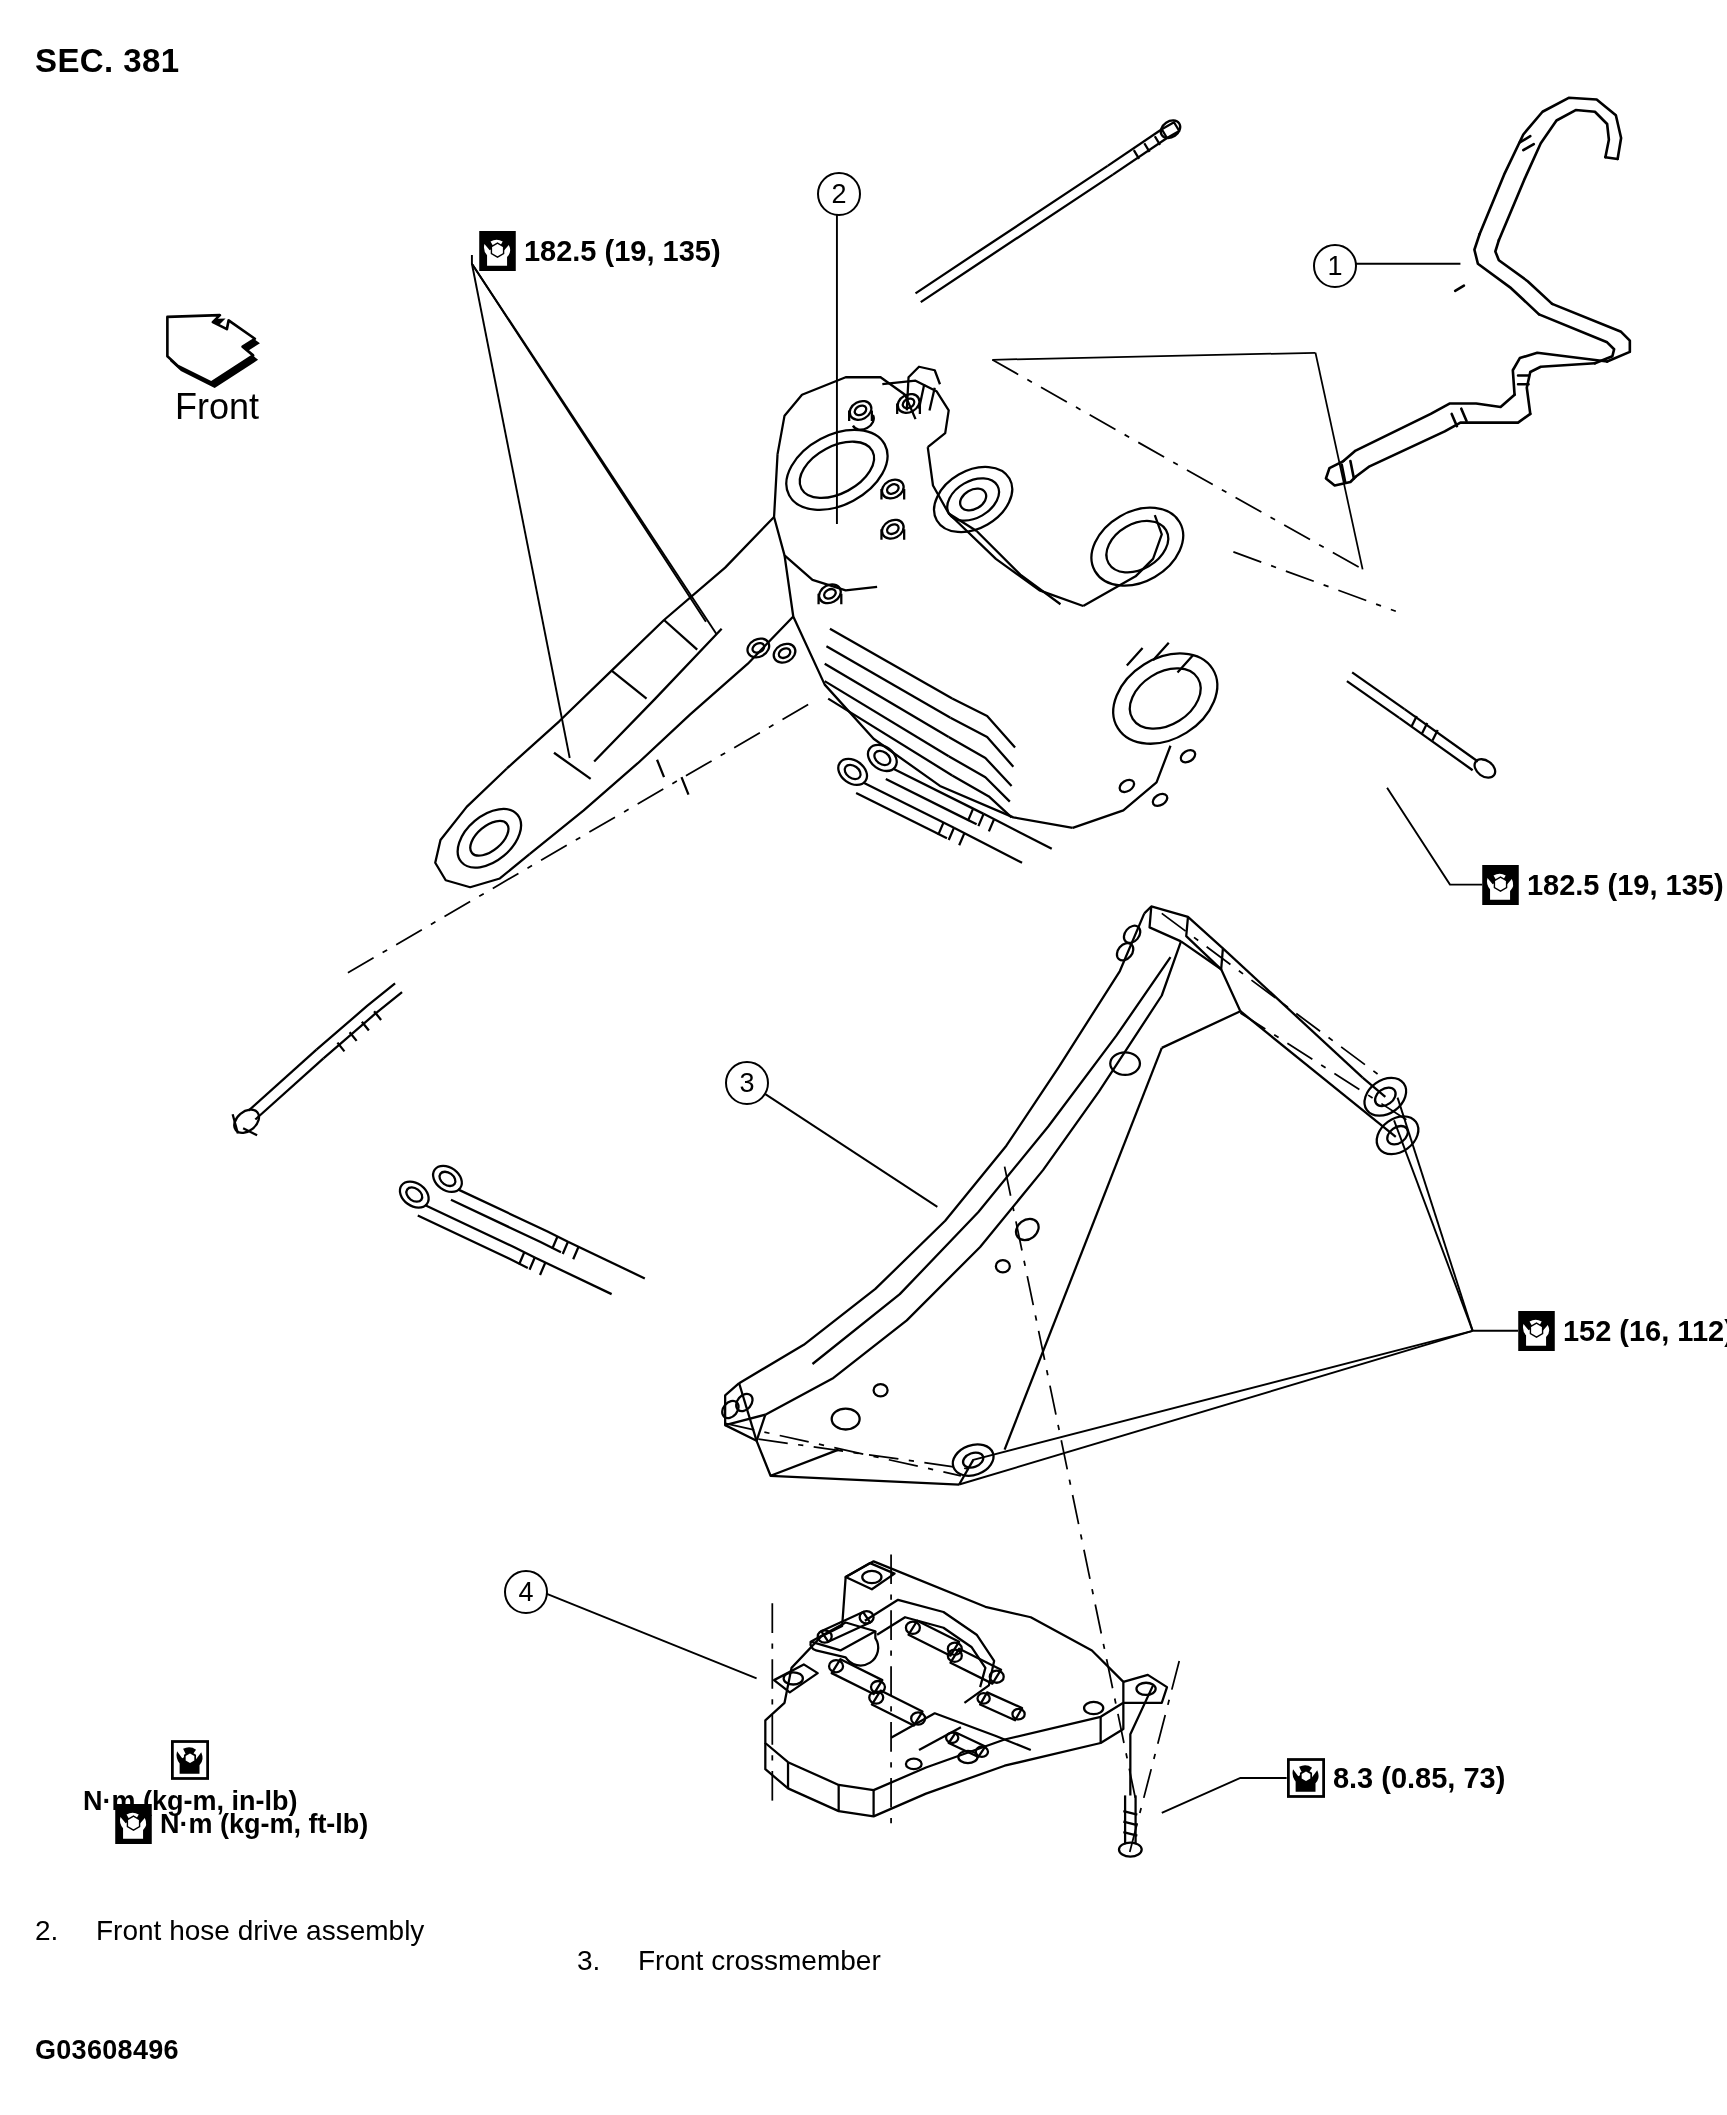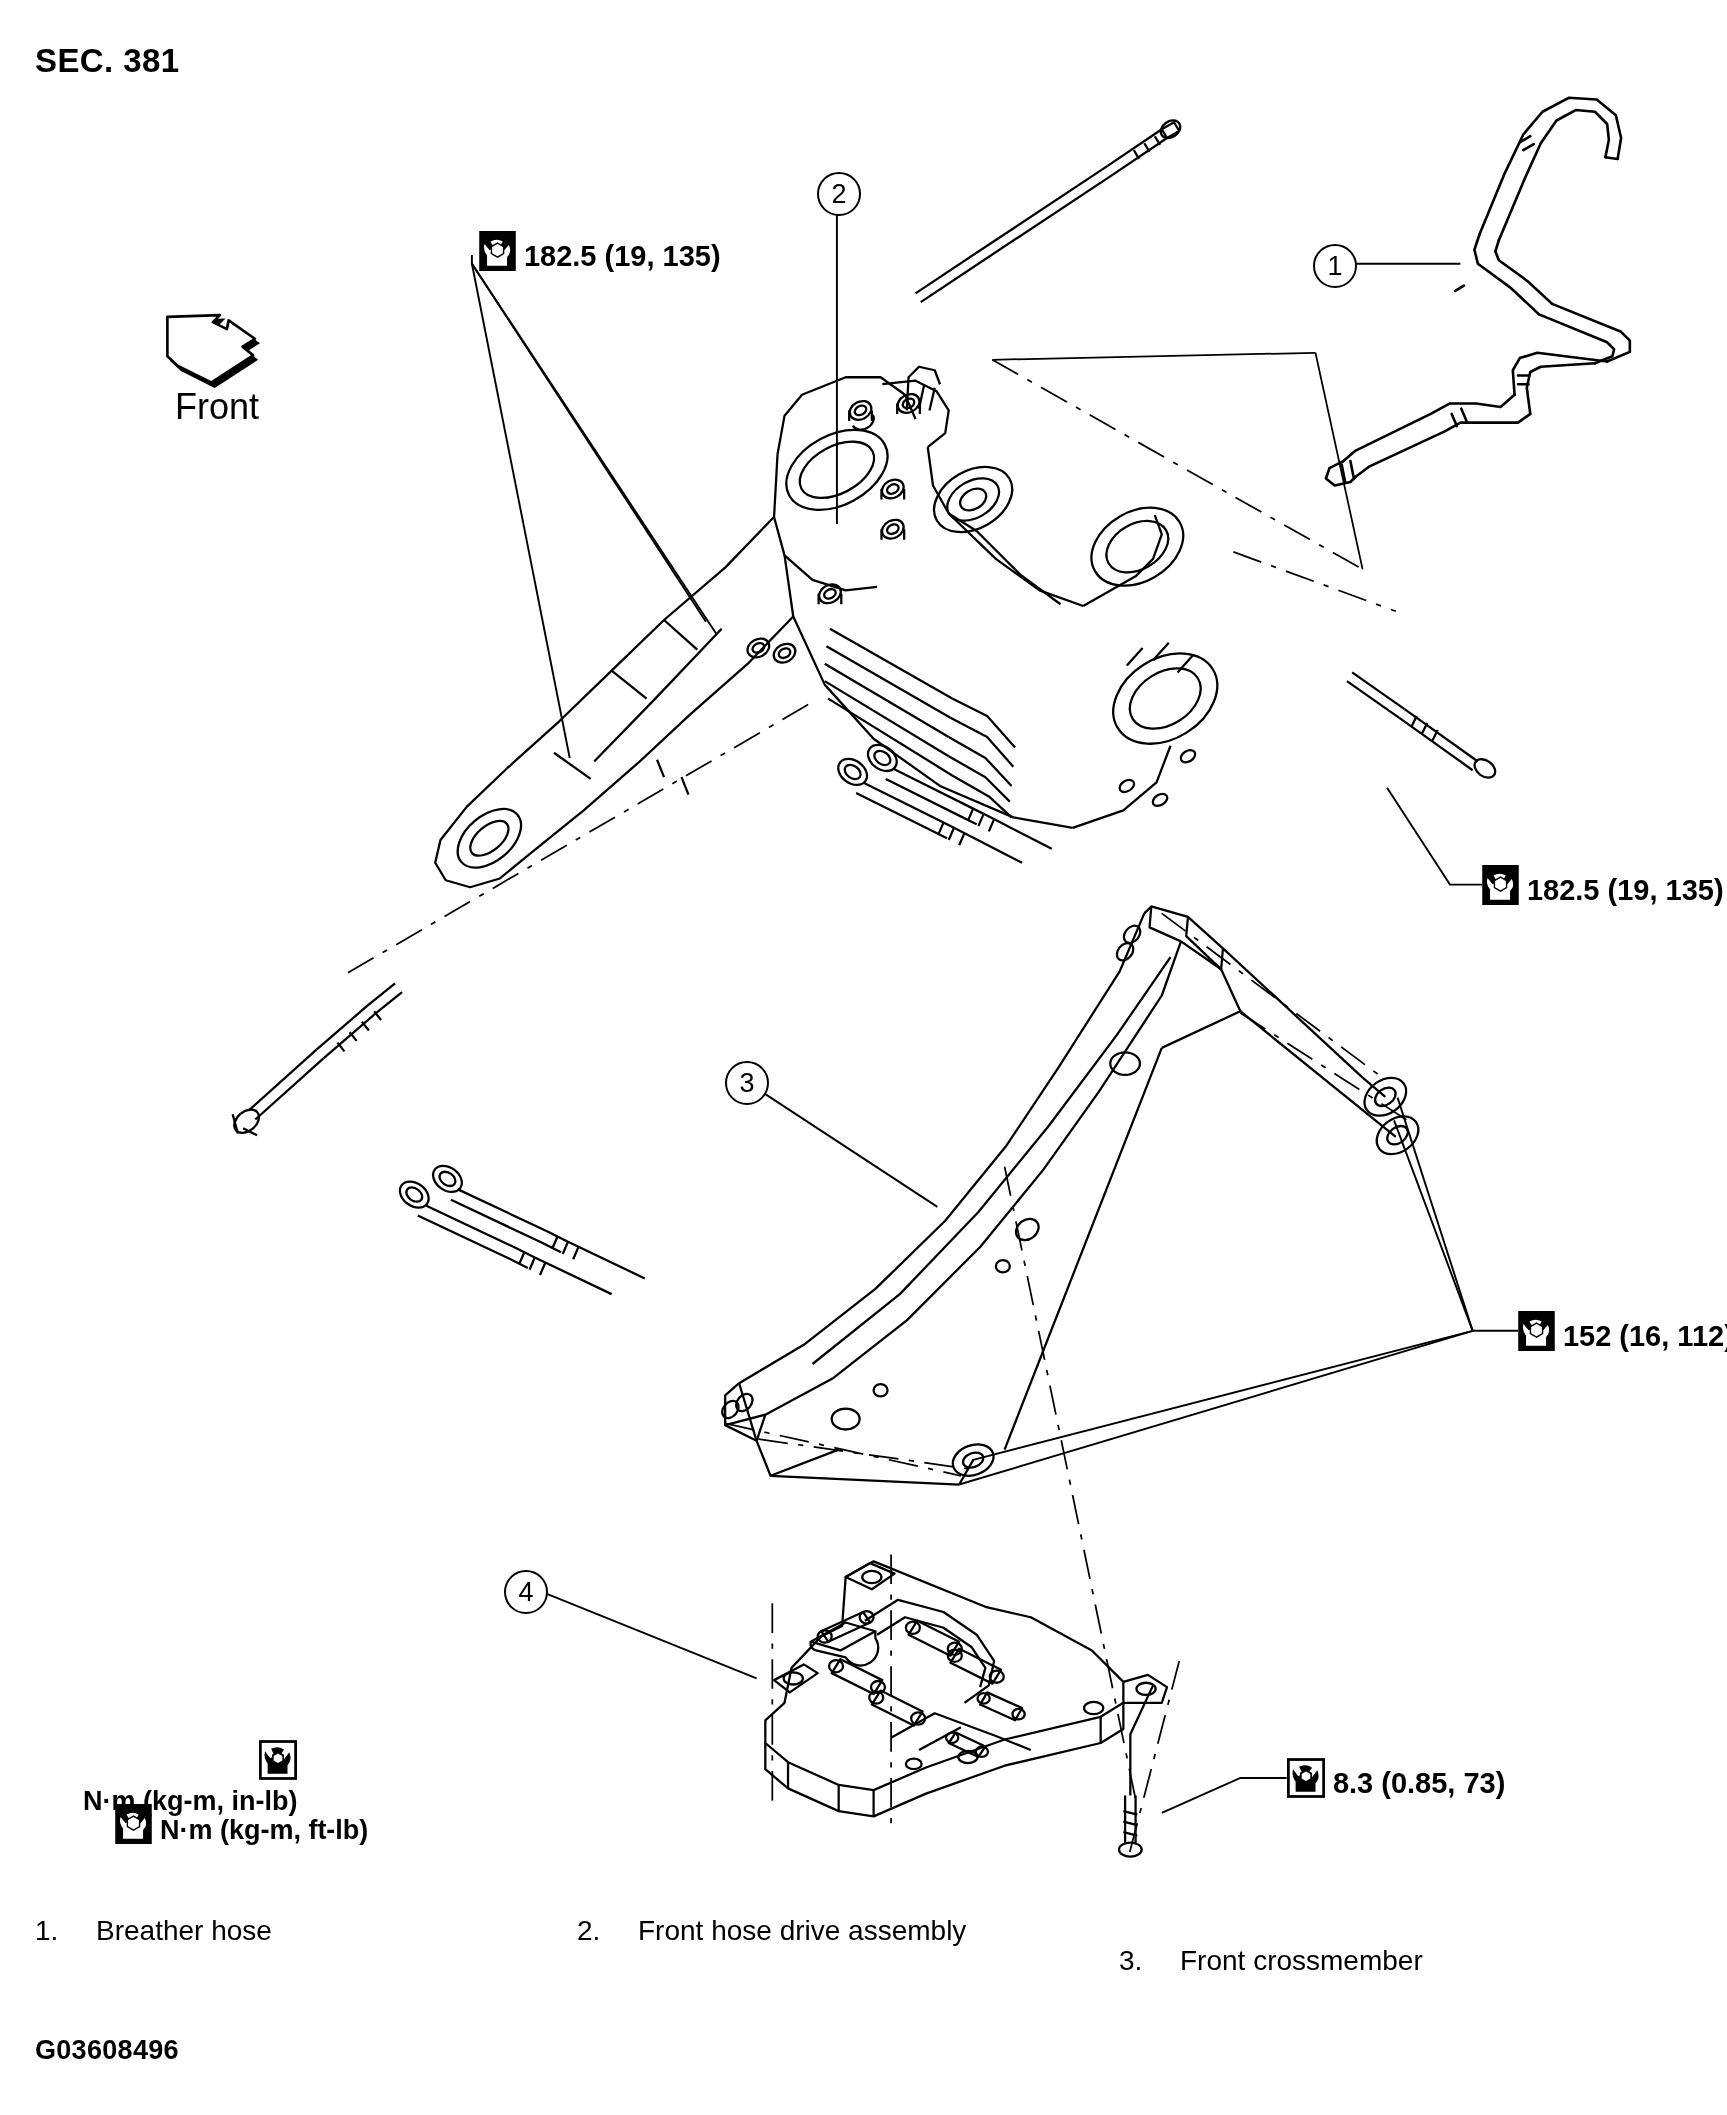--- a/index.html
+++ b/index.html
@@ -26,21 +26,21 @@
     font-size:27px;font-weight:bold;white-space:nowrap;line-height:1;
   }
   .callout-num{
     font-size:27px;font-weight:400;line-height:1;
   }
   .parts-row{font-size:28px;white-space:nowrap;}
   .parts-idx{display:inline-block;width:61px;}
   .gcode{left:35px;top:2035px;font-size:27px;font-weight:bold;letter-spacing:0.3px;}
 
   
-  .torque-group{display:flex;align-items:flex-end;gap:7.9px;}
+  .torque-group{display:flex;align-items:center;gap:7.9px;}
 
   
   .wrench-box{display:block;flex:0 0 auto;}
 
   
   .circle-callout{
     width:40px;height:40px;border:2.2px solid #000;border-radius:50%;
     display:flex;align-items:center;justify-content:center;background:#fff;
   }
 
@@ -505,23 +505,20 @@
       <rect x="0" y="0" width="42" height="46" fill="#000"></rect>
       <path d="M9 40 L9 28 Q4 22 6 15 L12 22 L17 19 L13 12 Q20 8 27 12 L23 19 L28 23 L34 16 Q38 24 32 30 L32 40 Z" fill="#fff"></path>
       <path d="M21 14 L28 18 L28 26 L21 30 L14 26 L14 18 Z" fill="#fff" stroke="#000" stroke-width="1.6"></path>
     </svg>
     <span class="legend-text">N·m (kg-m, ft-lb)</span>
   </div>
 
   <div id="parts-list">
     <div class="parts-line">
       <div class="parts-col parts-row">
-        <span class="parts-idx">1.</span><span>Breather hose</span>
-      </div>
-      <div class="parts-col parts-row">
         <span class="parts-idx">2.</span><span>Front hose drive assembly</span>
       </div>
       <div class="parts-col-wide parts-row">
         <span class="parts-idx">3.</span><span>Front crossmember</span>
       </div>
     </div>
   </div>
 
   <div class="abs gcode">G03608496</div>
 

